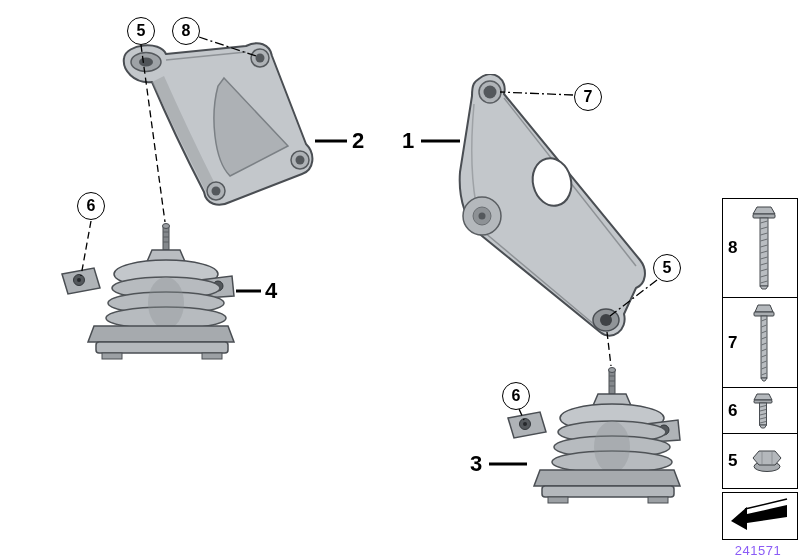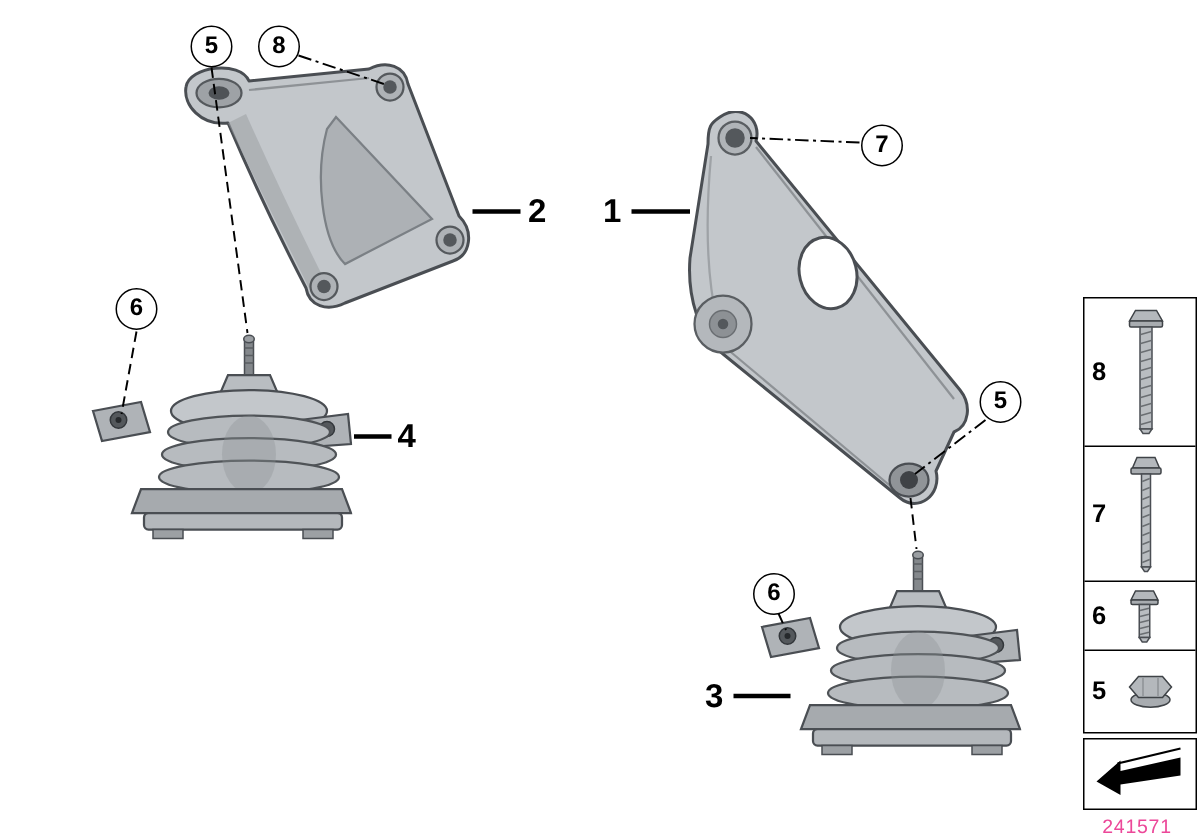--- a/index.html
+++ b/index.html
@@ -15,21 +15,21 @@
   .part-label { position:absolute; font-size:22px; font-weight:bold; z-index:4; cursor:pointer; color:#000; }
   .legend { position:absolute; left:722px; top:198px; width:76px; border:1px solid #000; background:#fff; z-index:2; }
   .legend-row { display:flex; align-items:center; border-bottom:1px solid #000; padding-left:5px; gap:7px; cursor:pointer; }
   .legend-row:last-child { border-bottom:none; }
   .legend-row.h1 { height:99px; } .legend-row.h2 { height:90px; }
   .legend-row.h3 { height:46px; } .legend-row.h4 { height:54px; }
   .legend-num { width:16px; font-weight:bold; font-size:17px; color:#000; }
   .arrow-box { position:absolute; left:722px; top:492px; width:76px; height:48px; border:1px solid #000;
     display:flex; align-items:center; justify-content:center; background:#fff; z-index:2; }
   .doc-number { position:absolute; left:718px; top:543px; width:80px; text-align:center;
-    font-size:13px; letter-spacing:0.5px; color:#ec4899; z-index:2; }
+    font-size:13px; letter-spacing:0.5px; color:#8b5cf6; z-index:2; }
 </style>
 </head>
 <body>
 
 <div class="canvas">
 
   <svg class="part" style="left:108px; top:42px;" width="210" height="178" viewBox="0 0 210 178">
     <path d="M 16,16 C 18,2 52,-2 58,12 L 138,4 C 150,-2 162,2 164,14 L 198,102 C 208,112 206,128 194,132 L 122,160 C 110,166 98,162 96,150 Q 66,92 44,40 C 26,42 14,28 16,16 Z" fill="#c3c7cb" stroke="#4a4e53" stroke-width="2" stroke-linejoin="round"></path>
     <path d="M 44,40 Q 70,94 98,150 L 108,144 Q 80,88 56,34 Z" fill="#9ca0a4" opacity="0.55"></path>
     <path d="M 116,36 L 180,104 L 122,134 C 106,118 102,74 110,44 Z" fill="#adb1b5" stroke="#7b8085" stroke-width="1.5"></path>

